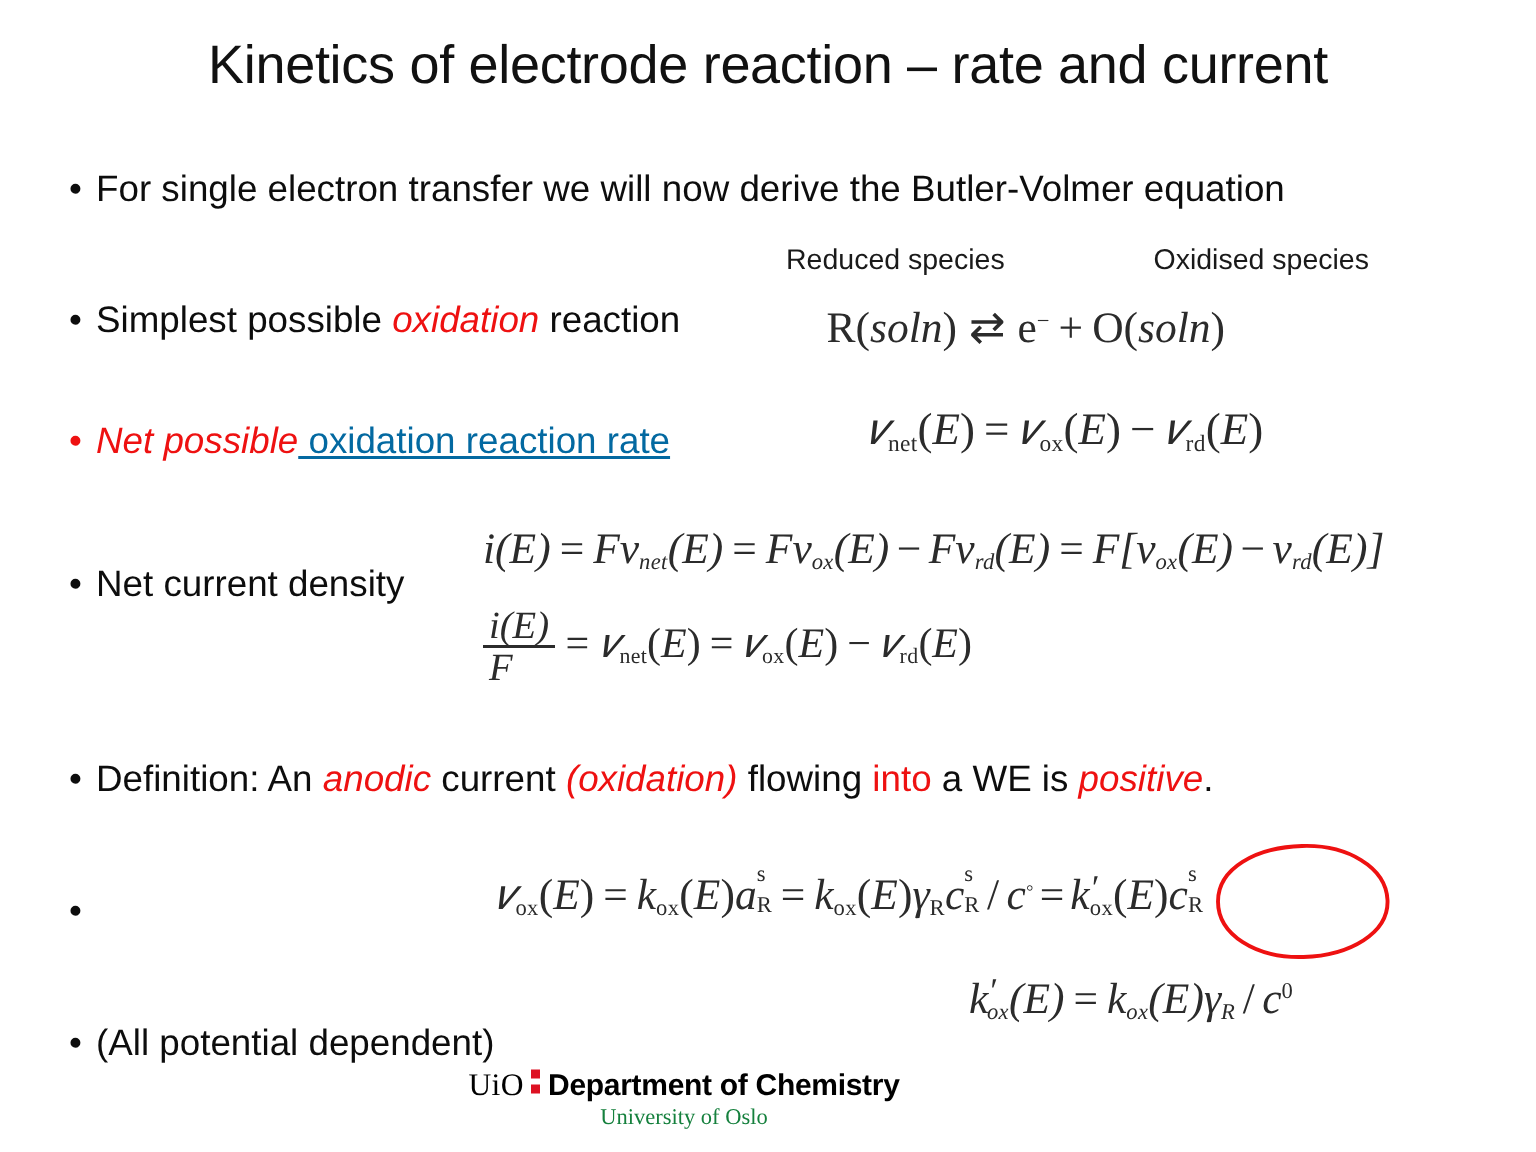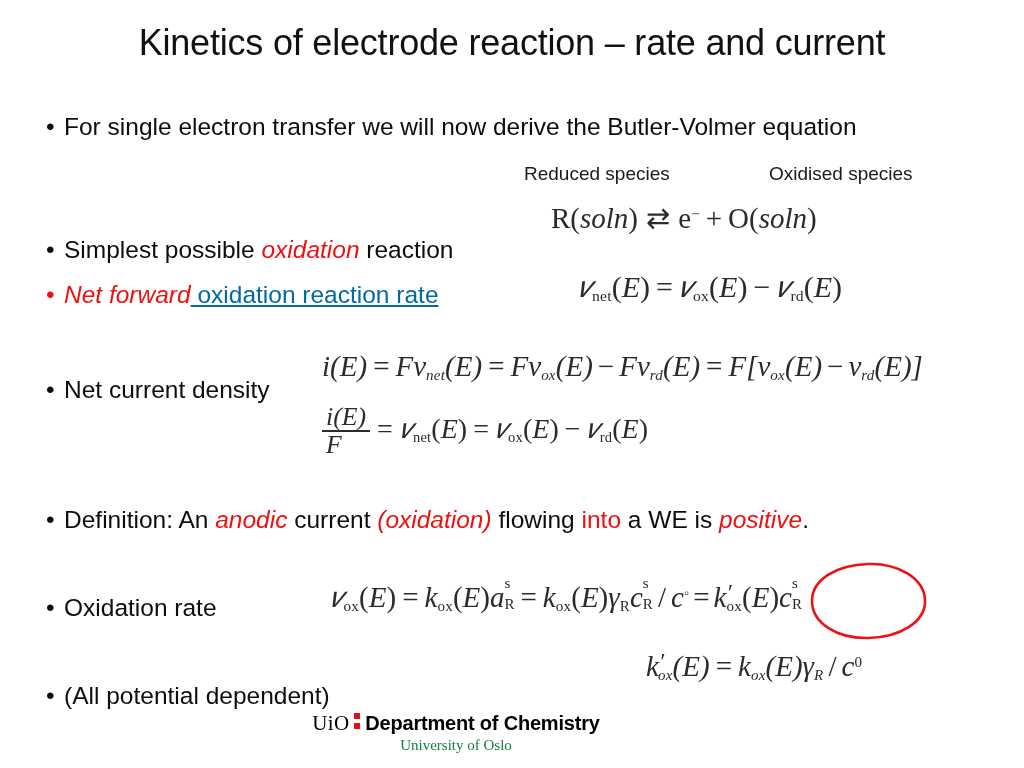--- a/index.html
+++ b/index.html
@@ -162,30 +162,30 @@
 
 <div class="slide-title">Kinetics of electrode reaction – rate and current</div>
 
 <div class="bullet" style="top:113px; left:46px;">
   <span class="dot"></span><span>For single electron transfer we will now derive the Butler-Volmer equation</span>
 </div>
 
 <div class="caption" style="top:163px; left:524px;">Reduced species</div>
 <div class="caption" style="top:163px; left:769px;">Oxidised species</div>
 
-<div class="bullet" style="top:200px; left:46px;margin-top:36px;">
+<div class="bullet" style="top:200px; left:46px;">
   <span class="dot"></span><span>Simplest possible </span><span class="red-i">oxidation</span><span> reaction</span>
 </div>
 
 <div class="math" style="top:201px; left:551px; font-size:29px;">
   <span class="up">R</span><span class="up">(</span><span class="it">soln</span><span class="up">)</span><span class="op" style="padding:0 8px;">⇄</span><span class="up">e</span><sup>−</sup><span class="op" style="padding:0 6px;">+</span><span class="up">O</span><span class="up">(</span><span class="it">soln</span><span class="up">)</span>
 </div>
 
 <div class="bullet red" style="top:281px; left:46px;">
-  <span class="dot"></span><span class="red-i">Net forward</span><span style="color:#0369a1;text-decoration:underline;"> oxidation reaction rate</span>
+  <span class="dot"></span><span class="red-i">Net possible</span><span style="color:#0369a1;text-decoration:underline;"> oxidation reaction rate</span>
 </div>
 
 <div class="math" style="top:270px; left:578px; font-size:30px;">
   <span class="it">𝑣</span><sub>net</sub><span class="up">(</span><span class="it">E</span><span class="up">)</span><span class="op" style="padding:0 6px;">=</span><span class="it">𝑣</span><sub>ox</sub><span class="up">(</span><span class="it">E</span><span class="up">)</span><span class="op" style="padding:0 6px;">−</span><span class="it">𝑣</span><sub>rd</sub><span class="up">(</span><span class="it">E</span><span class="up">)</span>
 </div>
 
 <div class="bullet" style="top:376px; left:46px;">
   <span class="dot"></span><span>Net current density</span>
 </div>
 
@@ -198,21 +198,21 @@
     <span class="num"><span class="it">i</span><span class="it">(</span><span class="it">E</span><span class="it">)</span></span>
     <span class="den"><span class="it">F</span></span>
   </span><span class="op" style="padding:0 7px;">=</span><span class="it">𝑣</span><sub>net</sub><span class="up">(</span><span class="it">E</span><span class="up">)</span><span class="op" style="padding:0 6px;">=</span><span class="it">𝑣</span><sub>ox</sub><span class="up">(</span><span class="it">E</span><span class="up">)</span><span class="op" style="padding:0 6px;">−</span><span class="it">𝑣</span><sub>rd</sub><span class="up">(</span><span class="it">E</span><span class="up">)</span>
 </div>
 
 <div class="bullet" style="top:506px; left:46px;">
   <span class="dot"></span><span>Definition: An </span><span class="red-i">anodic</span><span> current </span><span class="red-i">(oxidation)</span><span> flowing </span><span class="red">into</span><span> a WE is </span><span class="red-i">positive</span><span>.</span>
 </div>
 
 <div class="bullet" style="top:594px; left:46px;">
-  <span class="dot"></span><span>Oxidation rate</span>
+  <span class="dot"></span>
 </div>
 
 <div class="math" style="top:581px; left:330px; font-size:29px;">
   <span class="it">𝑣</span><sub>ox</sub><span class="up">(</span><span class="it">E</span><span class="up">)</span><span class="op" style="padding:0 6px;">=</span><span class="it">k</span><sub>ox</sub><span class="up">(</span><span class="it">E</span><span class="up">)</span><span class="it">a</span><span class="ss"><span class="t">s</span><span class="b">R</span></span><span class="op" style="padding:0 6px;">=</span><span class="it">k</span><sub>ox</sub><span class="up">(</span><span class="it">E</span><span class="up">)</span><span class="it">γ</span><sub>R</sub><span class="it">c</span><span class="ss"><span class="t">s</span><span class="b">R</span></span><span class="op" style="padding:0 5px;">/</span><span class="it">c</span><sup>◦</sup><span class="op" style="padding:0 4px;">=</span><span class="it">k</span><span class="it" style="font-size:0.8em; position:relative; top:-0.3em;">′</span><sub style="margin-left:-5px;">ox</sub><span class="up">(</span><span class="it">E</span><span class="up">)</span><span class="it">c</span><span class="ss"><span class="t">s</span><span class="b">R</span></span>
 </div>
 
 <svg class="circle-annot" style="left:806px; top:560px;" width="125" height="82" viewBox="0 0 125 82">
   <path d="M 62 4
            C 92 3, 118 18, 119 40
            C 120 62, 94 77, 63 78

